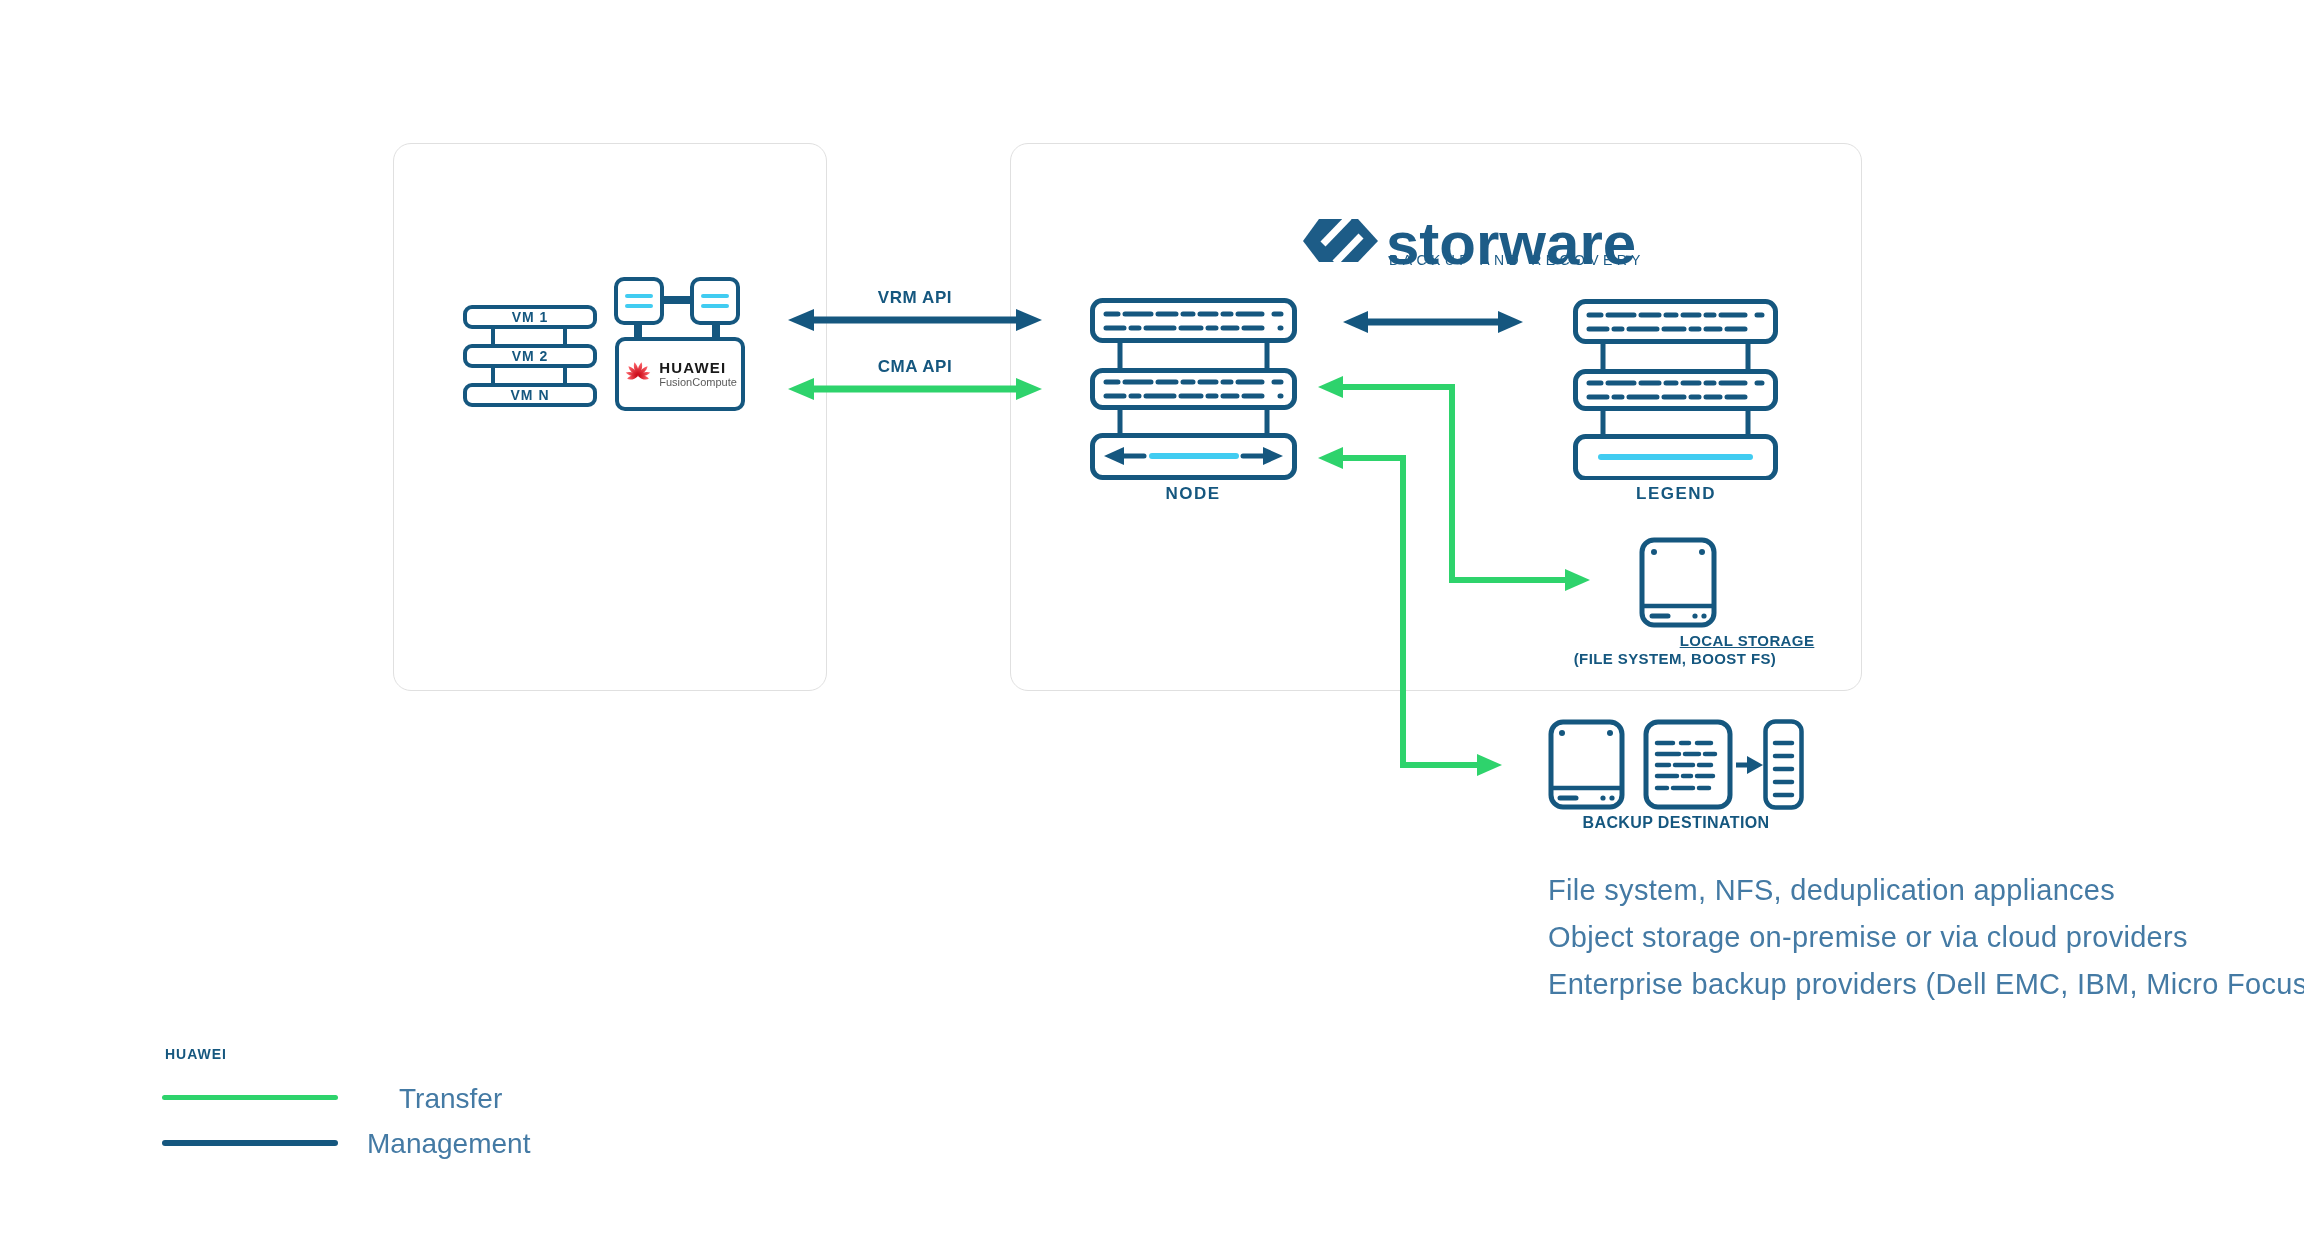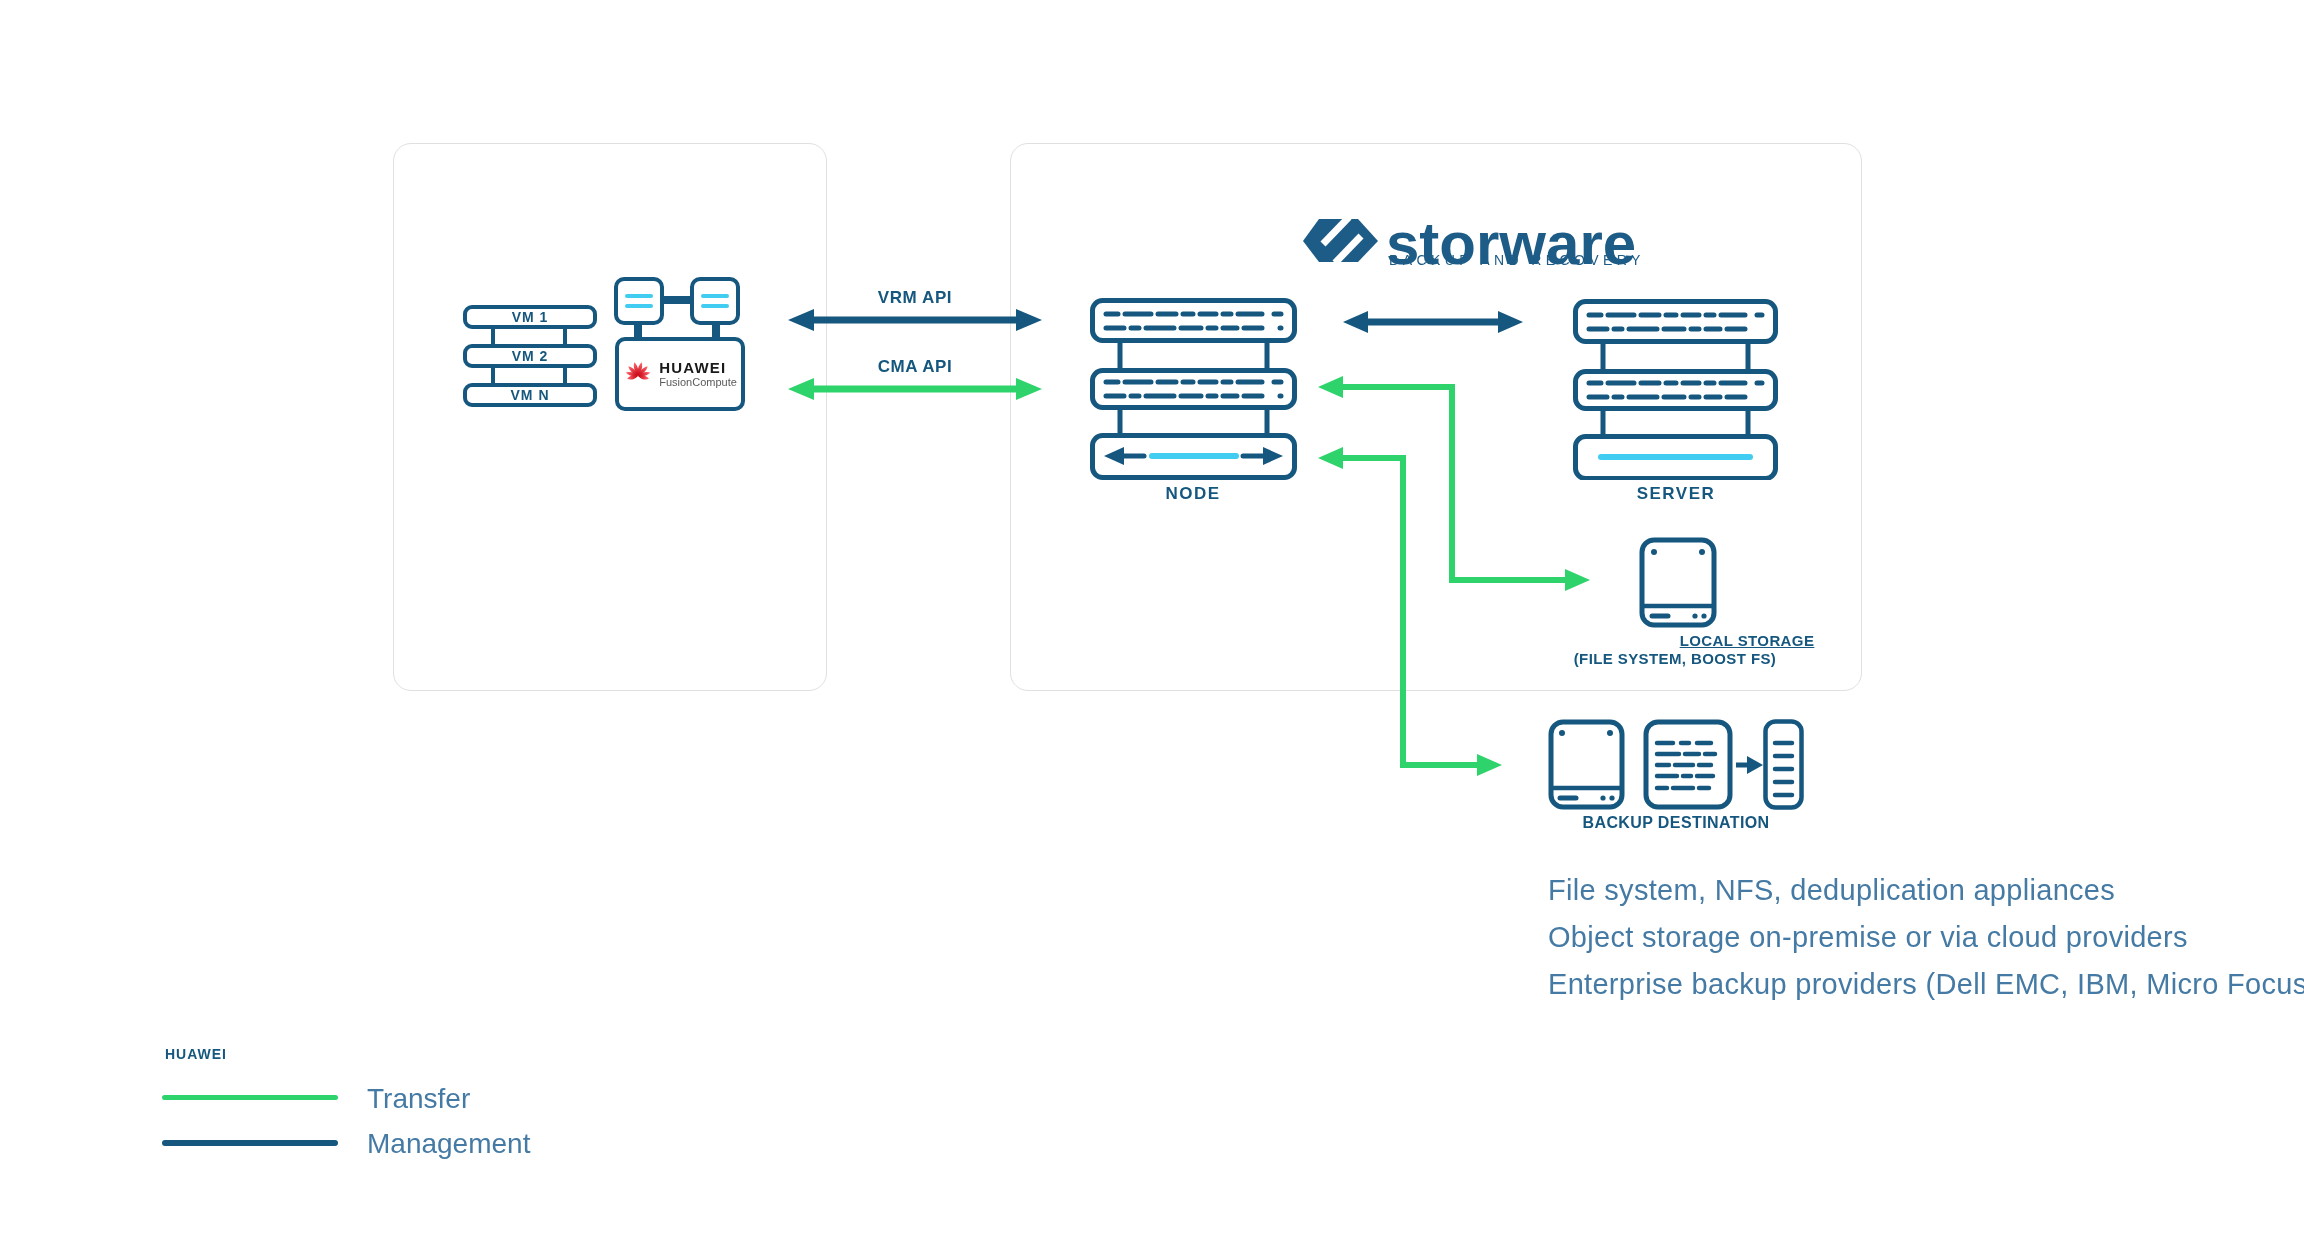--- a/index.html
+++ b/index.html
@@ -147,21 +147,21 @@
     <rect x="2.5" y="72.5" width="200" height="37" rx="10" fill="#fff" stroke="#15577f" stroke-width="5"></rect>
     <rect x="2.5" y="137.5" width="200" height="42" rx="10" fill="#fff" stroke="#15577f" stroke-width="5"></rect>
     <g stroke="#15577f" stroke-width="5" stroke-linecap="round">
       <line x1="16" y1="16" x2="189" y2="16" stroke-dasharray="12 7 26 7 18 7 10 7 16 7 8 7 24"></line>
       <line x1="16" y1="30" x2="189" y2="30" stroke-dasharray="18 7 8 7 28 7 20 7 8 7 14 7 18"></line>
       <line x1="16" y1="84" x2="189" y2="84" stroke-dasharray="12 7 26 7 18 7 10 7 16 7 8 7 24"></line>
       <line x1="16" y1="98" x2="189" y2="98" stroke-dasharray="18 7 8 7 28 7 20 7 8 7 14 7 18"></line>
     </g>
     <line x1="28" y1="158" x2="177" y2="158" stroke="#41ccf1" stroke-width="6" stroke-linecap="round"></line>
   </svg>
-  <div class="stack-label" style="left:1571px;top:484px;">SERVER</div>
+  <div class="stack-label" style="left:1571px;top:484px;">LEGEND</div>
 
   <svg class="icon-svg" style="left:1639px;top:537px;" width="78" height="91" viewBox="0 0 78 91">
     <rect x="3" y="3" width="72" height="85" rx="12" fill="#fff" stroke="#15577f" stroke-width="5"></rect>
     <circle cx="15" cy="15" r="3" fill="#15577f"></circle>
     <circle cx="63" cy="15" r="3" fill="#15577f"></circle>
     <line x1="4" y1="69" x2="74" y2="69" stroke="#15577f" stroke-width="4.5"></line>
     <line x1="13" y1="79" x2="29" y2="79" stroke="#15577f" stroke-width="5" stroke-linecap="round"></line>
     <circle cx="56" cy="79" r="2.6" fill="#15577f"></circle>
     <circle cx="65" cy="79" r="2.6" fill="#15577f"></circle>
   </svg>
@@ -202,21 +202,21 @@
     </g>
   </svg>
   <div class="small-caps-label" style="left:1546px;top:814px;width:260px;font-size:16px;">BACKUP DESTINATION</div>
 
   <div class="note-line" style="top:874px;">File system, NFS, deduplication appliances</div>
   <div class="note-line" style="top:921px;">Object storage on-premise or via cloud providers</div>
   <div class="note-line" style="top:968px;">Enterprise backup providers (Dell EMC, IBM, Micro Focus, Veritas)</div>
 
   <div class="legend-title">HUAWEI</div>
   <div class="legend-line" style="top:1095px;height:5px;background:var(--green);"></div>
-  <div class="legend-text" style="top:1083px;">Transfer</div>
+  <div class="legend-text" style="top:1083px;margin-left:32px;">Transfer</div>
   <div class="legend-line" style="top:1140px;height:6px;background:var(--navy);"></div>
   <div class="legend-text" style="top:1128px;">Management</div>
 
   <svg class="overlay" width="2304" height="1236" viewBox="0 0 2304 1236">
 
     <g>
       <line x1="810" y1="320" x2="1020" y2="320" stroke="#15577f" stroke-width="7"></line>
       <polygon points="788,320 814,309 814,331" fill="#15577f"></polygon>
       <polygon points="1042,320 1016,309 1016,331" fill="#15577f"></polygon>
     </g>

